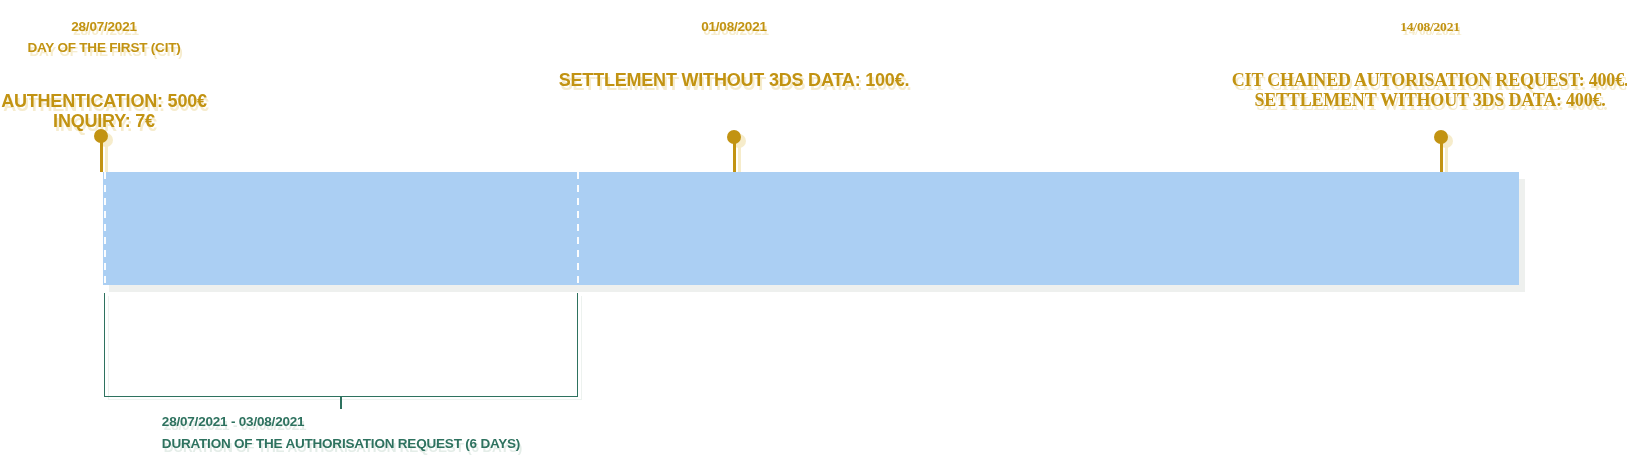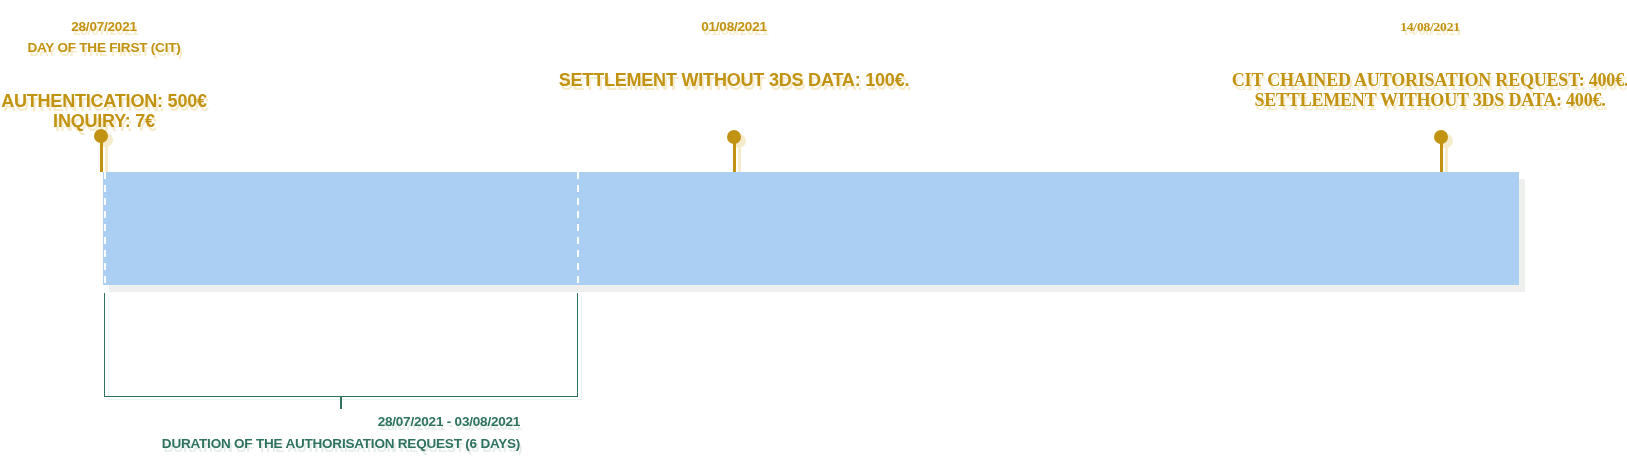--- a/index.html
+++ b/index.html
@@ -91,21 +91,21 @@
   .bracket-tick {
     position: absolute;
     left: 340px; top: 397px;
     width: 1.5px; height: 12px;
     background: var(--teal, #2E725F);
   }
   .duration-label {
     position: absolute;
     left: 341px; top: 411px;
     transform: translateX(-50%);
-    text-align: right;
+    text-align: left;
     white-space: nowrap;
     color: var(--teal, #2E725F);
     font-weight: bold;
     font-size: 13.5px;
     line-height: 22px;
     letter-spacing: -0.2px;
     text-shadow: 2px 4px 0 var(--teal-shadow, #E4EDE8);
   }
 </style>
 </head>

